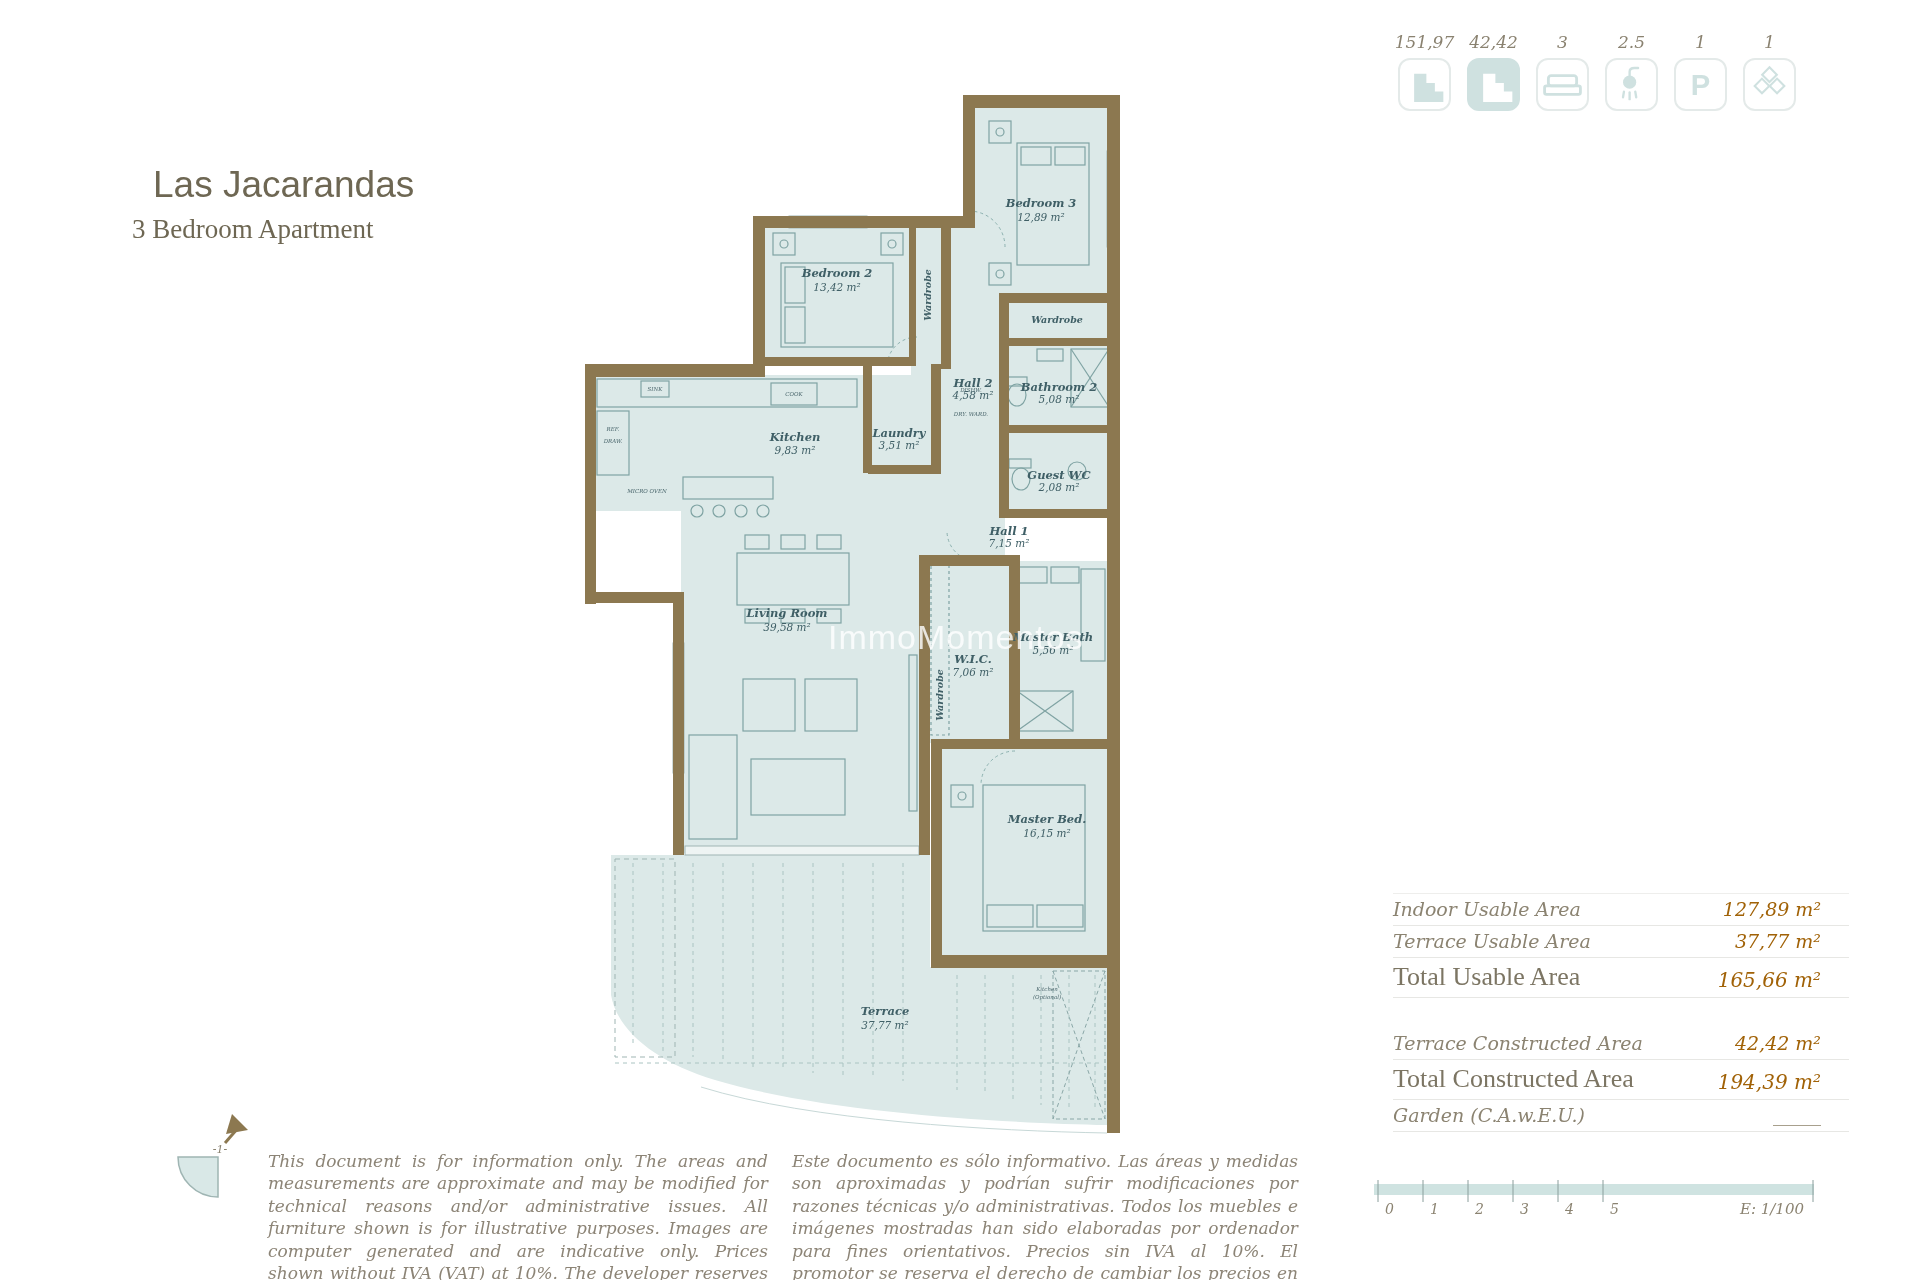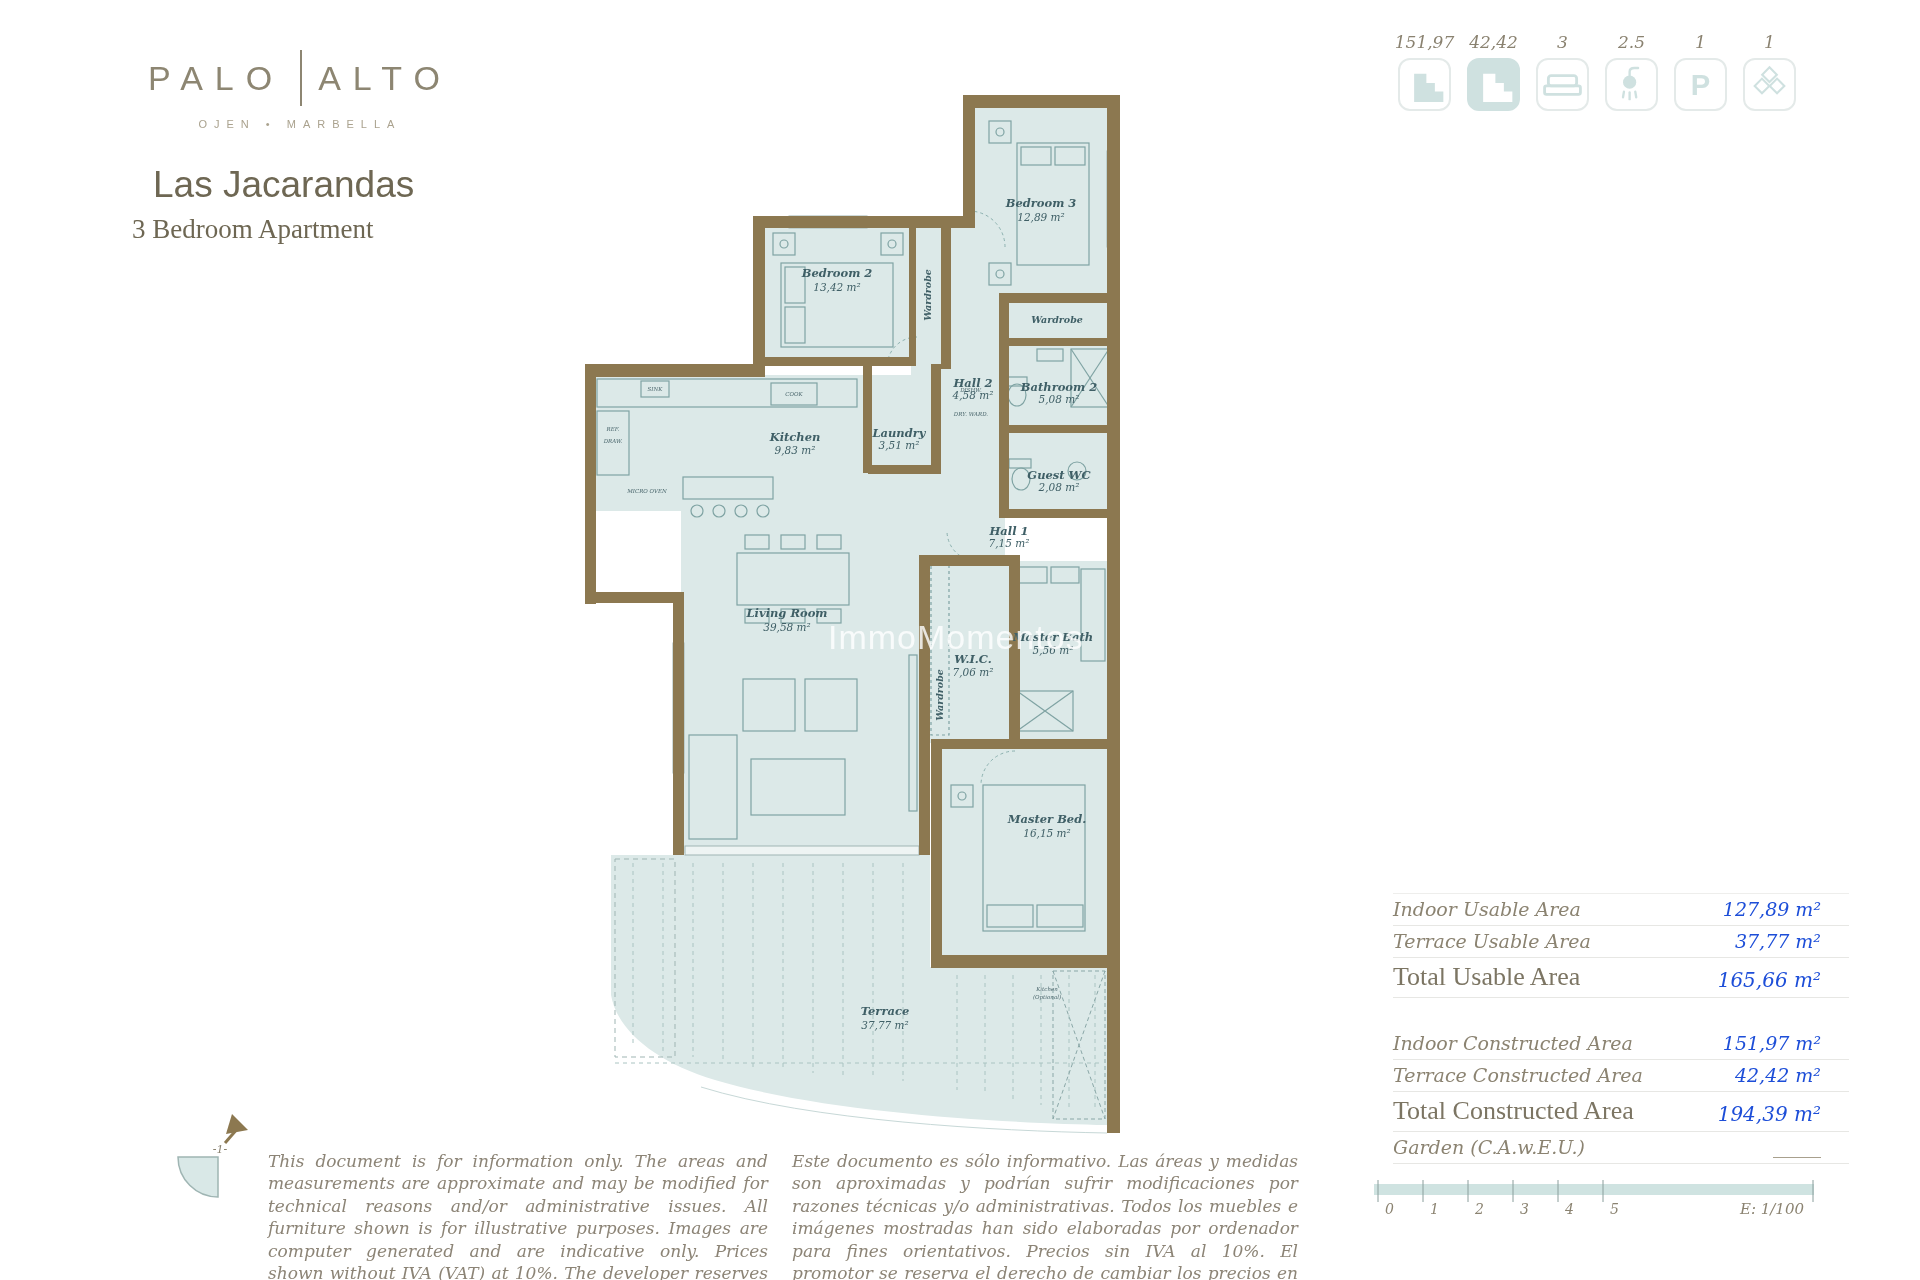--- a/index.html
+++ b/index.html
@@ -35,21 +35,21 @@
   .rn.sm { font-size:9.5px; }
   .sl { font-family:"DejaVu Serif", serif; font-style:italic; font-size:5.5px; fill:#4a666c; text-anchor:middle; }
   .watermark { position:absolute; left:828px; top:618px; font-family:"Liberation Sans", sans-serif;
                font-weight:normal; font-size:34px; letter-spacing:1px; color:rgba(255,255,255,0.8); }
 
   
   .areas { position:absolute; left:1393px; top:893px; width:456px; border-top:1px solid #eeeeec; }
   .arow { display:flex; justify-content:space-between; align-items:flex-end;
           border-bottom:1px solid #e7e7e4; padding:4px 0 5px; }
   .arow .lbl { font-family:"DejaVu Serif", serif; font-style:italic; font-size:19px; color:#8b8371; }
-  .arow .val { font-family:"DejaVu Serif", serif; font-style:italic; font-size:19px; color:#1d4ed8;
+  .arow .val { font-family:"DejaVu Serif", serif; font-style:italic; font-size:19px; color:#a16207;
                padding-right:28px; }
   .arow.total .lbl { font-family:"Liberation Serif", serif; font-style:normal; font-size:26px; color:#7c7563; }
   .arow.total .val { font-size:20px; }
   .agap { height:30px; }
   .arow.garden { }
   .garden-line { display:inline-block; width:48px; height:1px; border-bottom:1.5px solid #a8a08d;
                  margin-right:28px; }
 
   
   .scalebar { position:absolute; left:1372px; top:1176px; }
@@ -61,28 +61,20 @@
           font-family:"DejaVu Serif", serif; font-style:italic; font-size:17px; line-height:1.32;
           color:#8c8476; }
   .disc.en { left:268px; }
   .disc.es { left:792px; width:506px; }
 </style>
 </head>
 <body>
 
 <div class="page">
 
-  <div class="brand">
-    <div class="brand-row">
-      <span class="brand-word">PALO</span>
-      <span class="brand-divider"></span>
-      <span class="brand-word">ALTO</span>
-    </div>
-    <div class="brand-sub">OJEN • MARBELLA</div>
-  </div>
 
   <div class="page-title">Las Jacarandas</div>
   <div class="page-subtitle">3  Bedroom Apartment</div>
 
   <div class="stats">
     <div class="stat">
       <span class="stat-num">151,97</span>
       <span class="stat-box">
         <svg width="52" height="52" viewBox="0 0 52 52">
             <path d="M15,14 h13 v10 h9 v9 h9 v11 h-31 z" fill="#cfe1e0"></path>
@@ -341,24 +333,20 @@
     <div class="arow">
       <span class="lbl">Terrace Usable Area</span>
       <span class="val">37,77 m²</span>
     </div>
     <div class="arow total">
       <span class="lbl">Total Usable Area</span>
       <span class="val">165,66 m²</span>
     </div>
     <div class="agap"></div>
     <div class="arow">
-      <span class="lbl">Indoor Constructed Area</span>
-      <span class="val">151,97 m²</span>
-    </div>
-    <div class="arow">
       <span class="lbl">Terrace Constructed Area</span>
       <span class="val">42,42 m²</span>
     </div>
     <div class="arow total">
       <span class="lbl">Total Constructed Area</span>
       <span class="val">194,39 m²</span>
     </div>
     <div class="arow garden">
       <span class="lbl">Garden (C.A.w.E.U.)</span>
       <span class="garden-line"></span>

